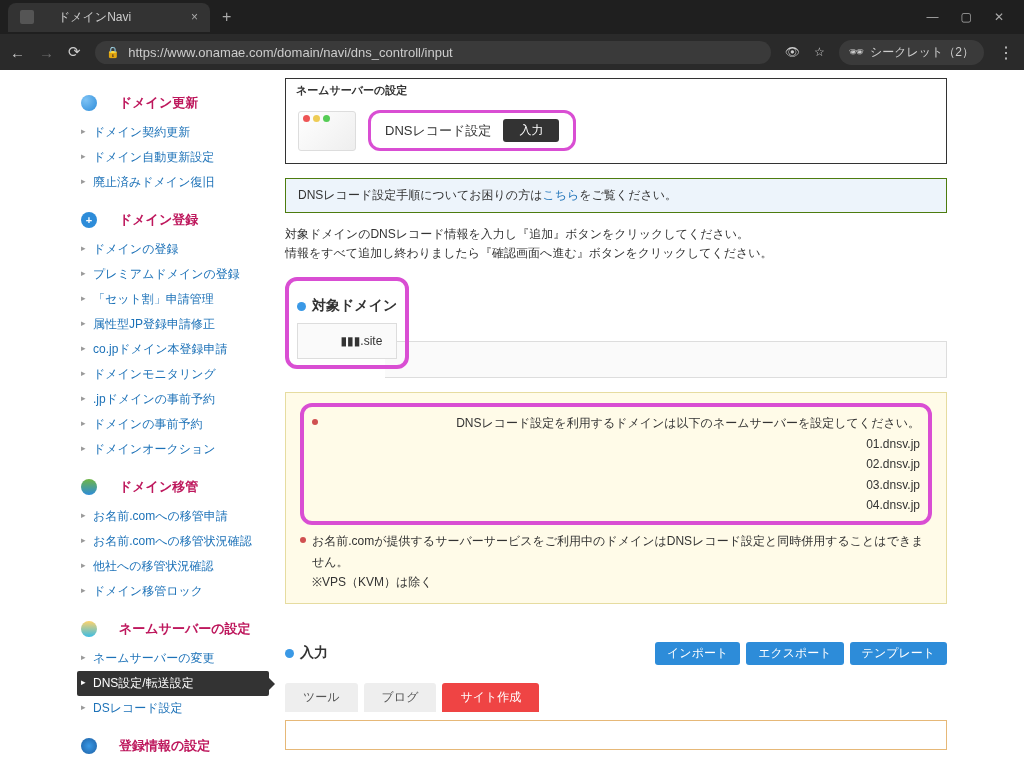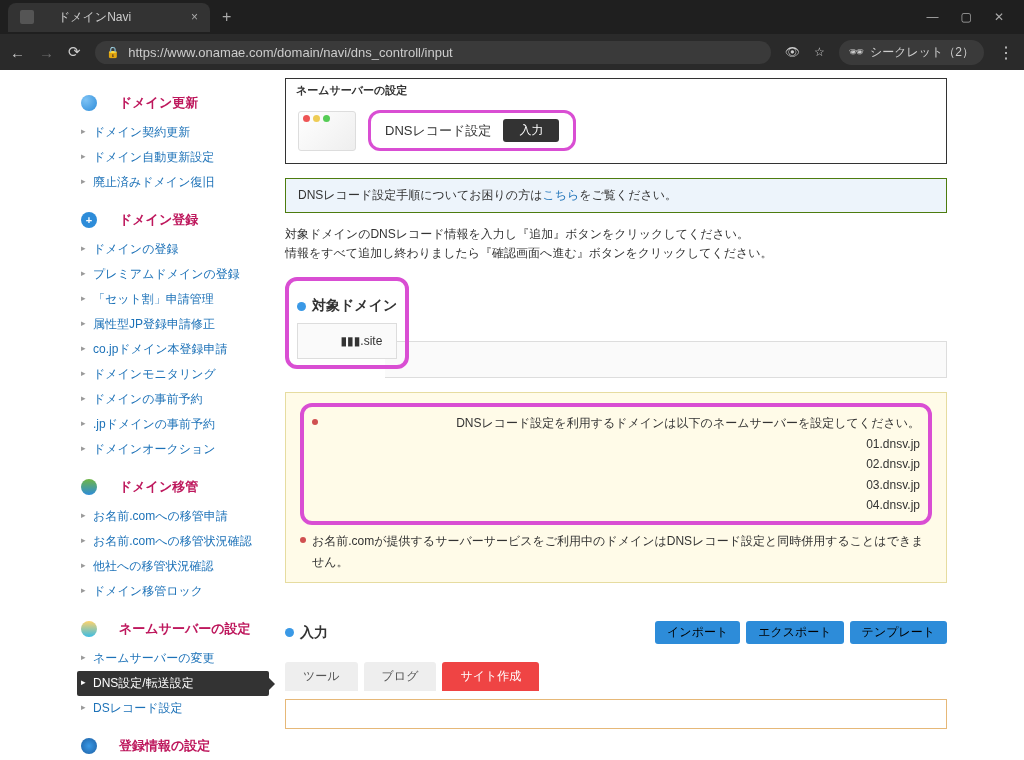--- a/index.html
+++ b/index.html
@@ -65,21 +65,21 @@
 .pink-frame-wide { width:100%; }
 
 .notice-box { background:#fffbe8; border:1px solid #e6dca0; padding:10px 14px; font-size:12px; line-height:1.7; margin-bottom:8px; }
 .notice-item { padding-left:12px; position:relative; }
 .notice-item:before { content:""; width:6px; height:6px; background:#d05050; border-radius:50%; position:absolute; left:0; top:6px; }
 .ns-list { padding-left:18px; }
 .notice2 { font-size:12px; line-height:1.7; padding-left:12px; position:relative; }
 .notice2:before { content:""; width:6px; height:6px; background:#d05050; border-radius:50%; position:absolute; left:0; top:6px; }
 
 .input-row { display:flex; align-items:center; gap:10px; margin-top:8px; }
-.action-btn { background:#2d8cd9; color:#000000; border-radius:3px; padding:3px 12px; font-size:12px; cursor:pointer; }
+.action-btn { background:#2d8cd9; color:#ffffff; border-radius:3px; padding:3px 12px; font-size:12px; cursor:pointer; }
 .action-group { margin-left:auto; display:flex; gap:6px; }
 
 .tool-tabs { display:flex; gap:6px; margin-top:18px; }
 .tool-tab { background:#eee; color:#555; padding:6px 18px; font-size:12px; border-radius:3px 3px 0 0; cursor:pointer; }
 .tool-tab.active-tab { background:#ef4444; color:#fff; }
 
 .promo-wrap { background:#fff; border:1px solid #e6b878; padding:14px; display:flex; flex-direction:column; gap:14px; margin-top:8px; }
 </style>
 </head>
 <body>
@@ -134,22 +134,22 @@
           <span class="side-icon ic-plus"></span>
           <span>ドメイン登録</span>
         </div>
       <ul class="side-list" id="sg2">
           <li>ドメインの登録</li>
           <li>プレミアムドメインの登録</li>
           <li>「セット割」申請管理</li>
           <li>属性型JP登録申請修正</li>
           <li>co.jpドメイン本登録申請</li>
           <li>ドメインモニタリング</li>
+          <li>.jpドメインの事前予約</li>
           <li>ドメインの事前予約</li>
-          <li>.jpドメインの事前予約</li>
           <li>ドメインオークション</li>
         </ul>
       <div class="side-group-head side-sep">
           <span class="side-icon ic-globe"></span>
           <span>ドメイン移管</span>
         </div>
       <ul class="side-list" id="sg3">
           <li>お名前.comへの移管申請</li>
           <li>お名前.comへの移管状況確認</li>
           <li>他社への移管状況確認</li>
@@ -214,20 +214,21 @@
                 <div>01.dnsv.jp</div>
                 <div>02.dnsv.jp</div>
                 <div>03.dnsv.jp</div>
                 <div>04.dnsv.jp</div>
               </div>
           </div>
         </div>
         <div style="height:6px"></div>
         <div class="notice2">
           <div>お名前.comが提供するサーバーサービスをご利用中のドメインはDNSレコード設定と同時併用することはできません。</div>
+          <div>※VPS（KVM）は除く</div>
         </div>
       </div>
 
       <div style="height:22px"></div>
       <div class="input-row">
         <div class="sect-head" style="margin:0">入力</div>
         <div class="action-group">
           <span class="action-btn">インポート</span>
           <span class="action-btn">エクスポート</span>
           <span class="action-btn">テンプレート</span>

